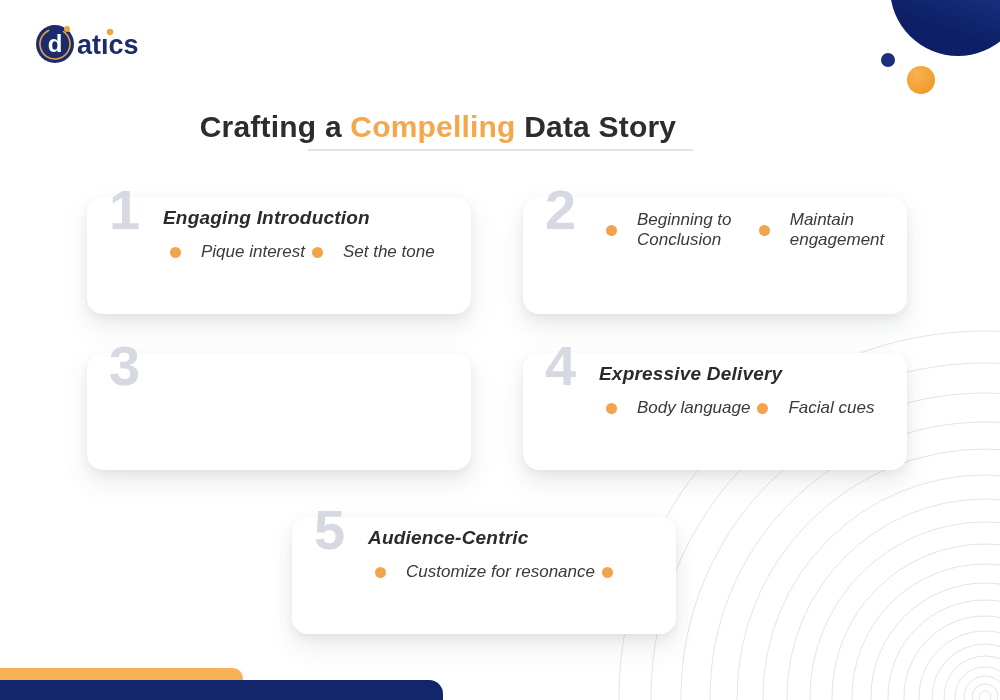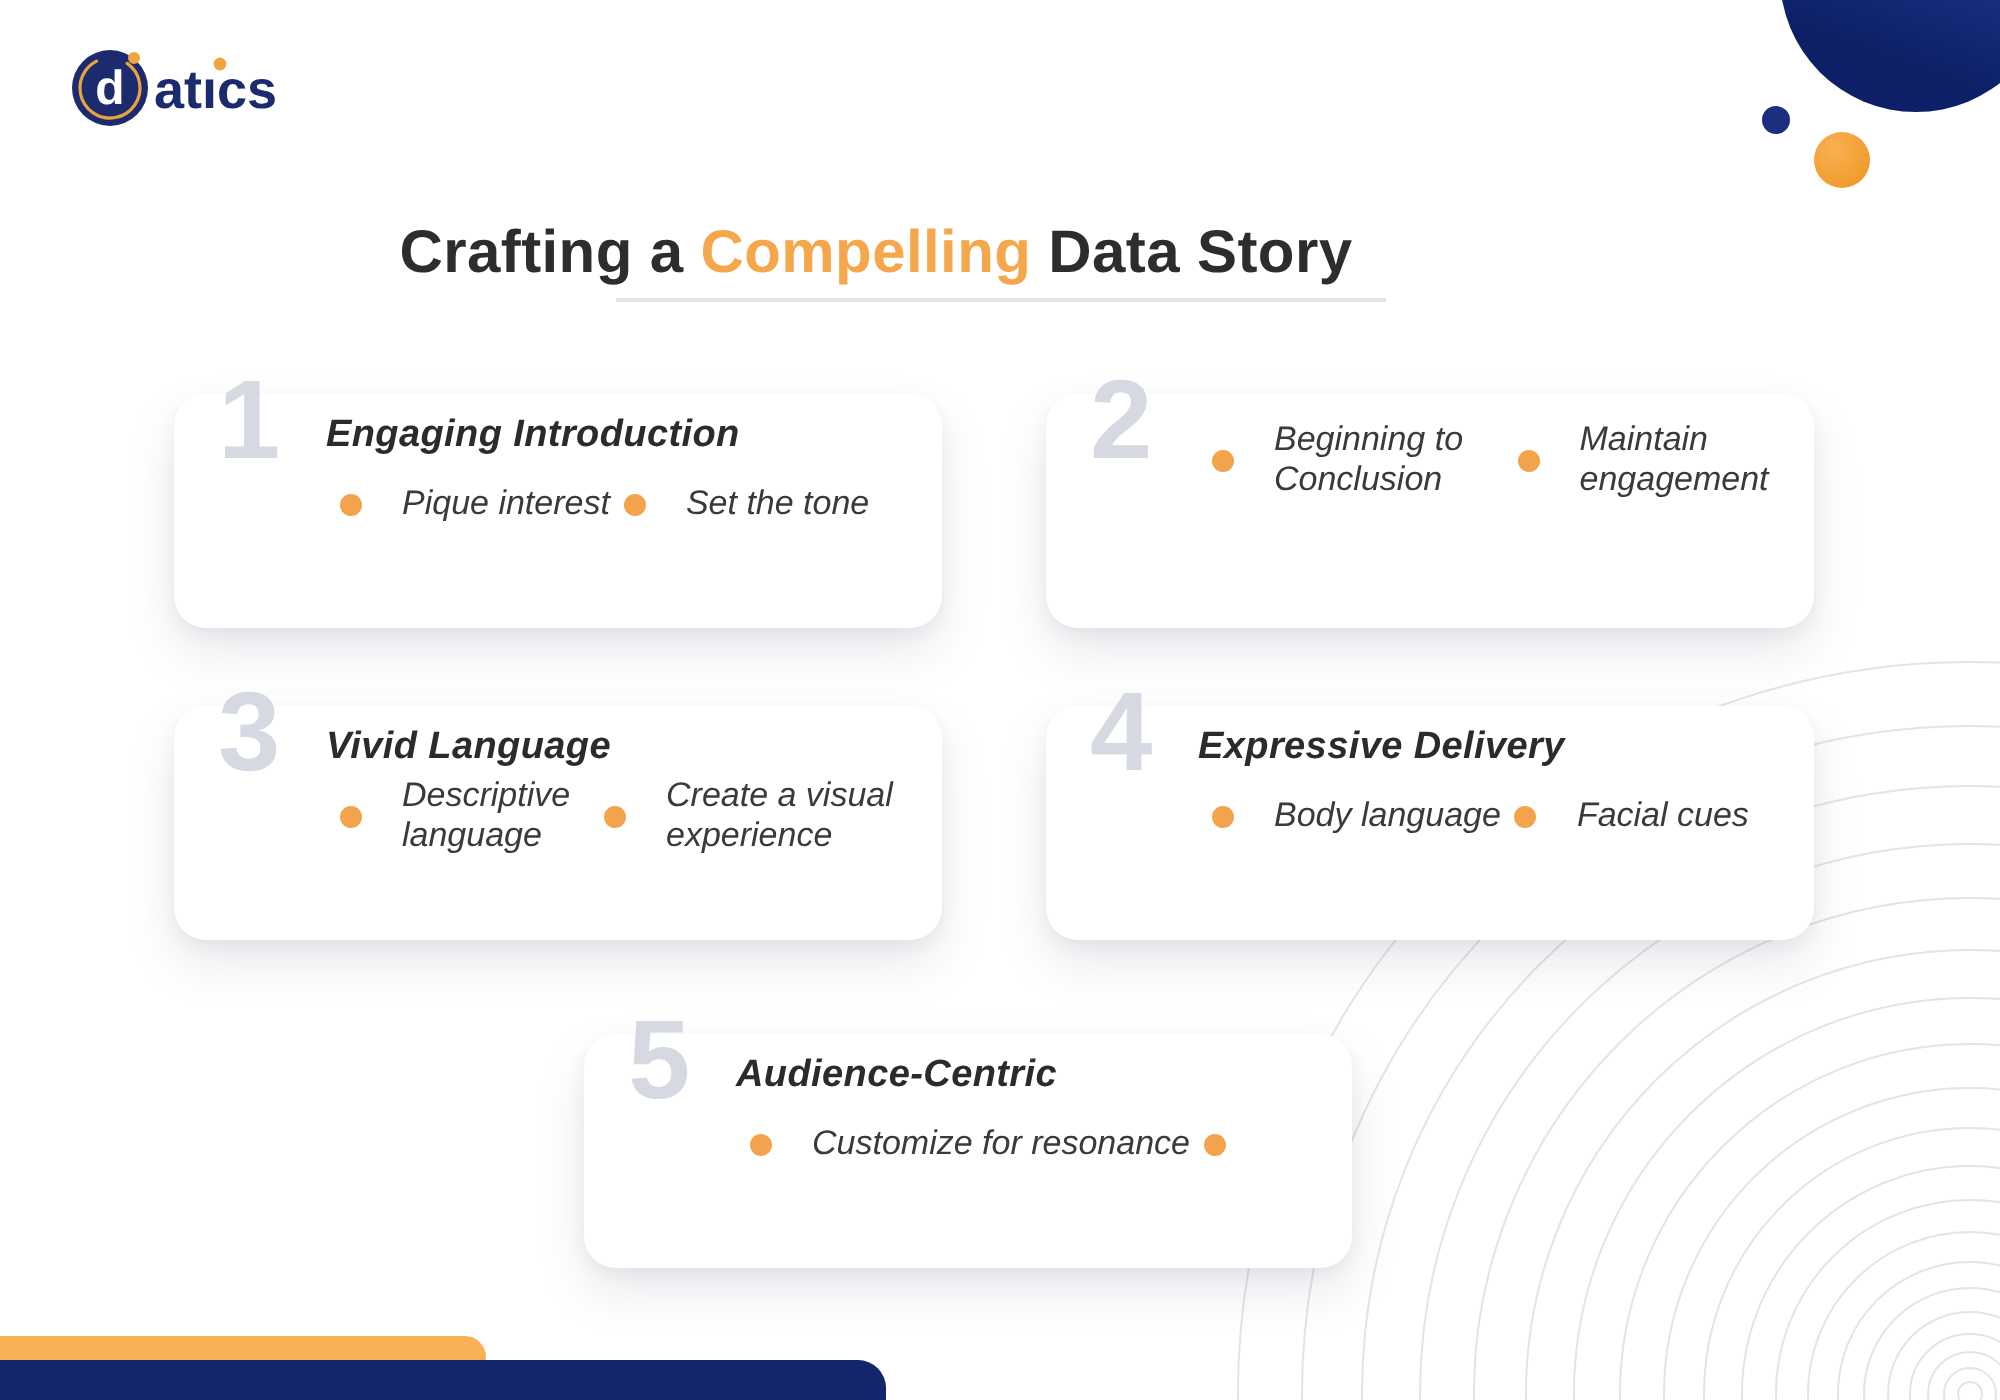--- a/index.html
+++ b/index.html
@@ -149,33 +149,20 @@
         <li class="bullet">
           <span class="dot"></span>
           <span>Maintain engagement</span>
         </li>
       </ul>
     </div>
   </section>
 
   <section class="card card-3">
     <div class="card-number">3</div>
-    <div class="card-body">
-      <h3 class="card-heading">Vivid Language</h3>
-      <ul class="card-bullets">
-        <li class="bullet">
-          <span class="dot"></span>
-          <span>Descriptive language</span>
-        </li>
-        <li class="bullet">
-          <span class="dot"></span>
-          <span>Create a visual experience</span>
-        </li>
-      </ul>
-    </div>
   </section>
 
   <section class="card card-4">
     <div class="card-number">4</div>
     <div class="card-body">
       <h3 class="card-heading">Expressive Delivery</h3>
       <ul class="card-bullets">
         <li class="bullet">
           <span class="dot"></span>
           <span>Body language</span>

